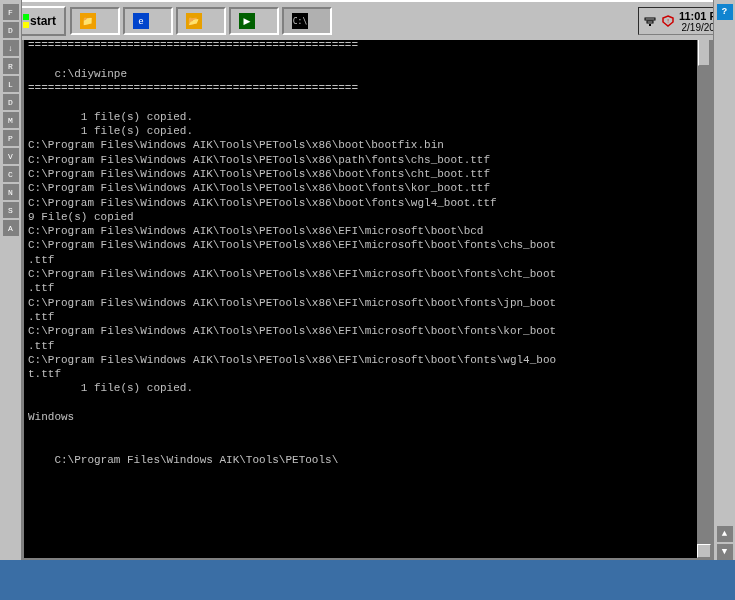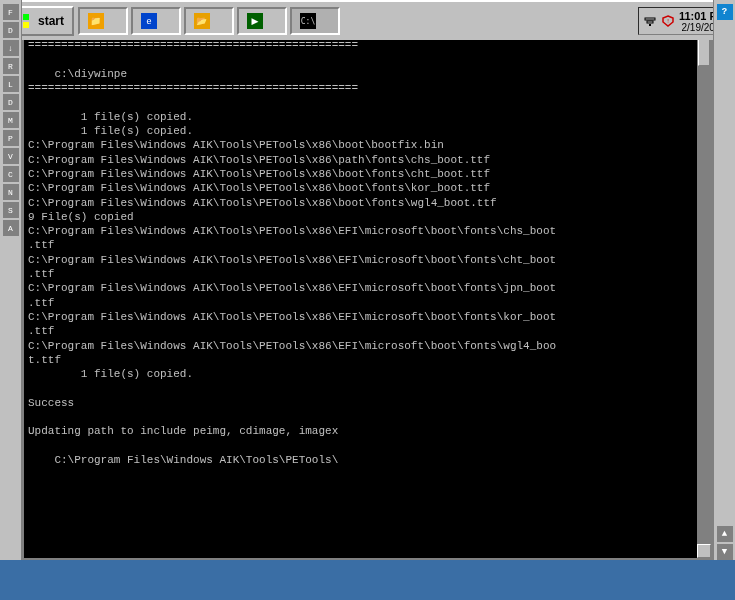--- a/index.html
+++ b/index.html
@@ -229,21 +229,21 @@
 
     .start-btn {
       height: 30px;
       background: #c0c0c0;
       border: 2px solid #808080;
       border-top-color: #fff;
       border-left-color: #fff;
       padding: 0 8px;
       display: flex;
       align-items: center;
-      gap: 8px;
+      gap: 0;
       font-family: 'Tahoma', sans-serif;
       font-size: 12px;
       font-weight: bold;
       cursor: pointer;
     }
 
     .start-logo {
       width: 16px;
       height: 16px;
       display: flex;
@@ -373,35 +373,35 @@
         <div class="cmd-line">==================================================</div>
         <div class="cmd-line">&nbsp;</div>
         <div class="cmd-line">&nbsp;&nbsp;&nbsp;&nbsp;&nbsp;&nbsp;&nbsp;&nbsp;1 file(s) copied.</div>
         <div class="cmd-line">&nbsp;&nbsp;&nbsp;&nbsp;&nbsp;&nbsp;&nbsp;&nbsp;1 file(s) copied.</div>
         <div class="cmd-line">C:\Program Files\Windows AIK\Tools\PETools\x86\boot\bootfix.bin</div>
         <div class="cmd-line">C:\Program Files\Windows AIK\Tools\PETools\x86\path\fonts\chs_boot.ttf</div>
         <div class="cmd-line">C:\Program Files\Windows AIK\Tools\PETools\x86\boot\fonts\cht_boot.ttf</div>
         <div class="cmd-line">C:\Program Files\Windows AIK\Tools\PETools\x86\boot\fonts\kor_boot.ttf</div>
         <div class="cmd-line">C:\Program Files\Windows AIK\Tools\PETools\x86\boot\fonts\wgl4_boot.ttf</div>
         <div class="cmd-line">9 File(s) copied</div>
+        <div class="cmd-line">C:\Program Files\Windows AIK\Tools\PETools\x86\EFI\microsoft\boot\bcd</div>
         <div class="cmd-line">C:\Program Files\Windows AIK\Tools\PETools\x86\EFI\microsoft\boot\fonts\chs_boot</div>
         <div class="cmd-line">.ttf</div>
         <div class="cmd-line">C:\Program Files\Windows AIK\Tools\PETools\x86\EFI\microsoft\boot\fonts\cht_boot</div>
         <div class="cmd-line">.ttf</div>
         <div class="cmd-line">C:\Program Files\Windows AIK\Tools\PETools\x86\EFI\microsoft\boot\fonts\jpn_boot</div>
         <div class="cmd-line">.ttf</div>
         <div class="cmd-line">C:\Program Files\Windows AIK\Tools\PETools\x86\EFI\microsoft\boot\fonts\kor_boot</div>
         <div class="cmd-line">.ttf</div>
         <div class="cmd-line">C:\Program Files\Windows AIK\Tools\PETools\x86\EFI\microsoft\boot\fonts\wgl4_boo</div>
         <div class="cmd-line">t.ttf</div>
         <div class="cmd-line">&nbsp;&nbsp;&nbsp;&nbsp;&nbsp;&nbsp;&nbsp;&nbsp;1 file(s) copied.</div>
         <div class="cmd-line">&nbsp;</div>
-        <div class="cmd-line">Success</div>
+        <div class="cmd-line">Windows</div>
         <div class="cmd-line">&nbsp;</div>
-        <div class="cmd-line">Updating path to include peimg, cdimage, imagex</div>
         <div class="cmd-line">&nbsp;</div>
         <div class="cmd-line">&nbsp;&nbsp;&nbsp;&nbsp;C:\Program Files\Windows AIK\Tools\PETools\</div>
 
       </div>
 
       <div class="cmd-scrollbar">
         <div class="scroll-btn">▲</div>
         <div class="scroll-track">
           <div class="scroll-thumb"></div>
         </div>

